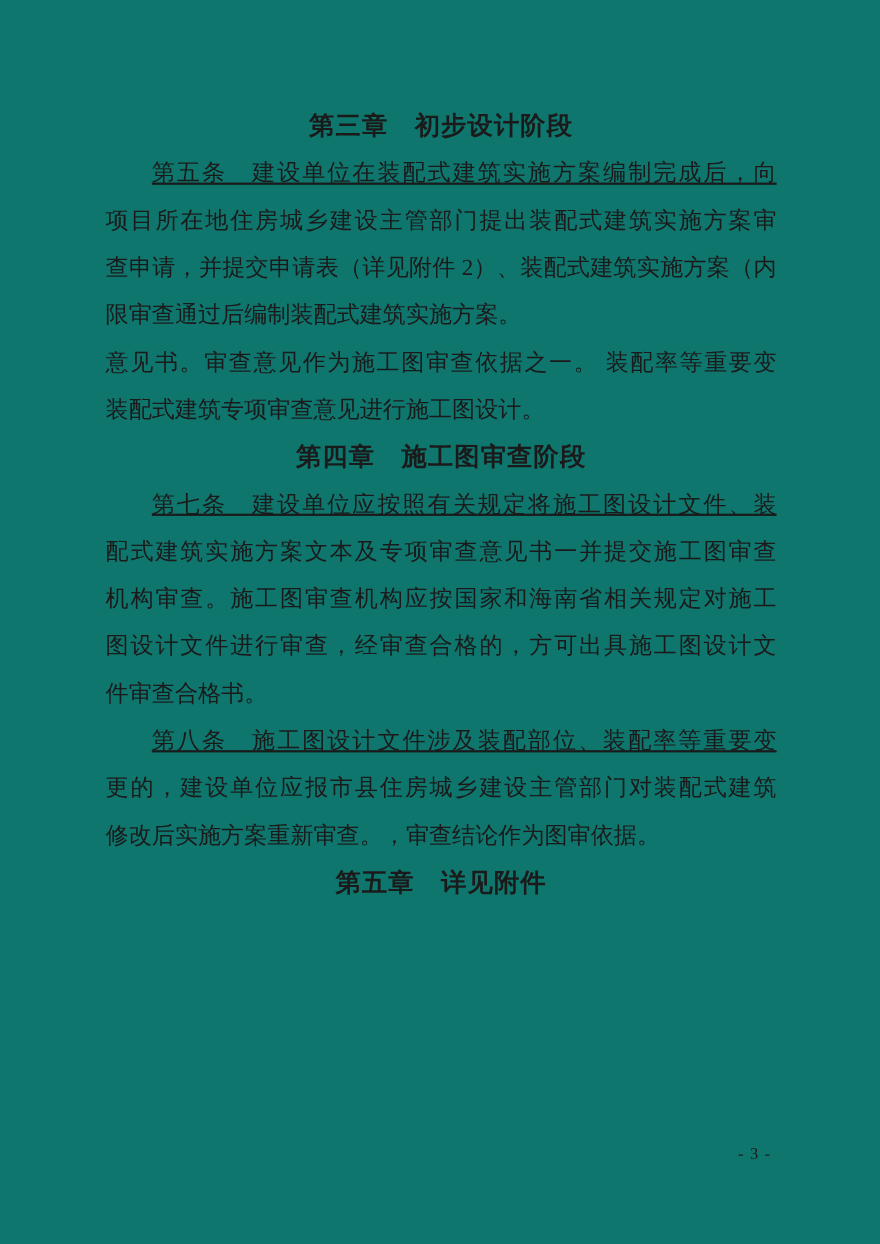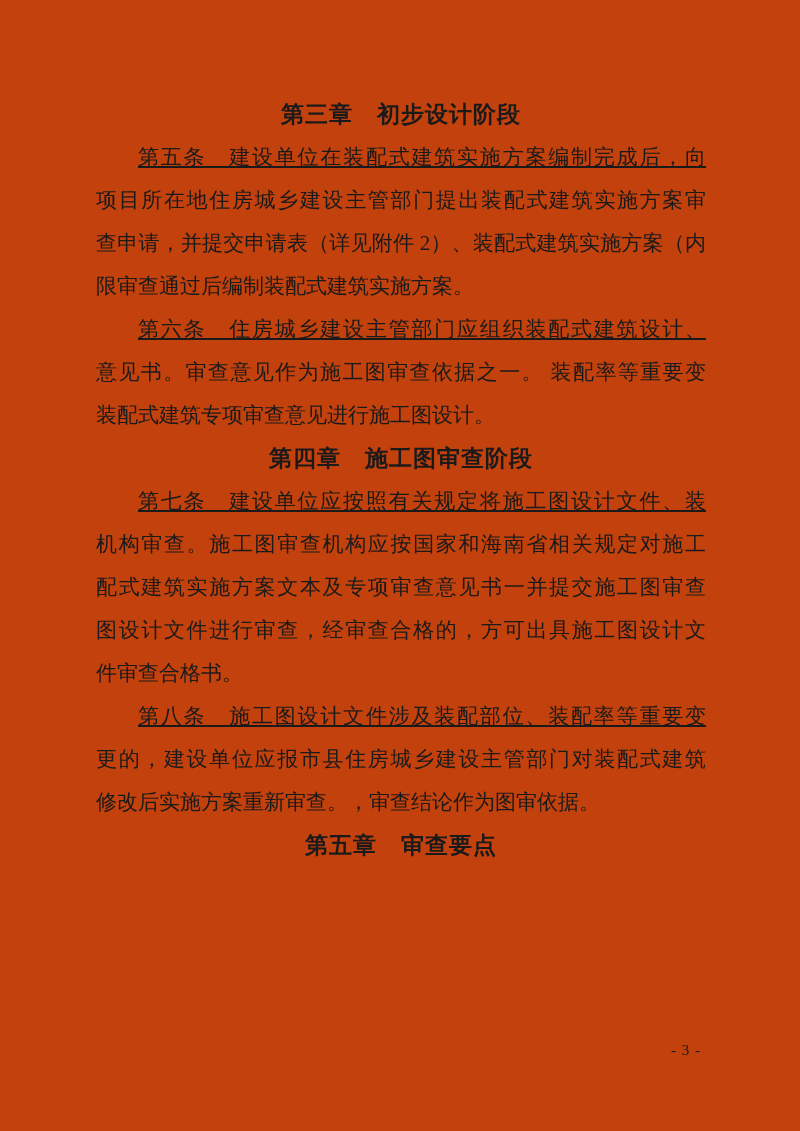--- a/index.html
+++ b/index.html
@@ -3,21 +3,21 @@
 <meta charset="utf-8">
 <title>Document Page 3</title>
 <style>
   * { margin: 0; padding: 0; box-sizing: border-box; }
   html, body { background: #ffffff; }
   .page {
     position: relative;
     width: 800px;
     height: 1131px;
     margin: 0 auto;
-    background: #c2410c;
+    background: #0f766e;
     color: #1a1a1a;
     font-family: "Liberation Serif", "DejaVu Serif", serif;
     overflow: hidden;
   }
   .doc-body {
     position: absolute;
     left: 96px;
     top: 93px;
     width: 610px;
   }
@@ -50,28 +50,27 @@
 </head>
 <body>
 
 <div class="page">
   <div class="doc-body">
       <div class="heading">第三章　初步设计阶段</div>
       <div class="line indent">第五条　建设单位在装配式建筑实施方案编制完成后，向</div>
       <div class="line">项目所在地住房城乡建设主管部门提出装配式建筑实施方案审</div>
       <div class="line">查申请，并提交申请表（详见附件 2）、装配式建筑实施方案（内</div>
       <div class="line end">限审查通过后编制装配式建筑实施方案。</div>
-      <div class="line indent">第六条　住房城乡建设主管部门应组织装配式建筑设计、</div>
       <div class="line">意见书。审查意见作为施工图审查依据之一。 装配率等重要变</div>
       <div class="line end">装配式建筑专项审查意见进行施工图设计。</div>
       <div class="heading">第四章　施工图审查阶段</div>
       <div class="line indent">第七条　建设单位应按照有关规定将施工图设计文件、装</div>
+      <div class="line">配式建筑实施方案文本及专项审查意见书一并提交施工图审查</div>
       <div class="line">机构审查。施工图审查机构应按国家和海南省相关规定对施工</div>
-      <div class="line">配式建筑实施方案文本及专项审查意见书一并提交施工图审查</div>
       <div class="line">图设计文件进行审查，经审查合格的，方可出具施工图设计文</div>
       <div class="line end">件审查合格书。</div>
       <div class="line indent">第八条　施工图设计文件涉及装配部位、装配率等重要变</div>
       <div class="line">更的，建设单位应报市县住房城乡建设主管部门对装配式建筑</div>
       <div class="line end">修改后实施方案重新审查。，审查结论作为图审依据。</div>
-      <div class="heading">第五章　审查要点</div>
+      <div class="heading">第五章　详见附件</div>
     </div>
   <div class="page-number">- 3 -</div>
 </div>
 
 </body></html>

